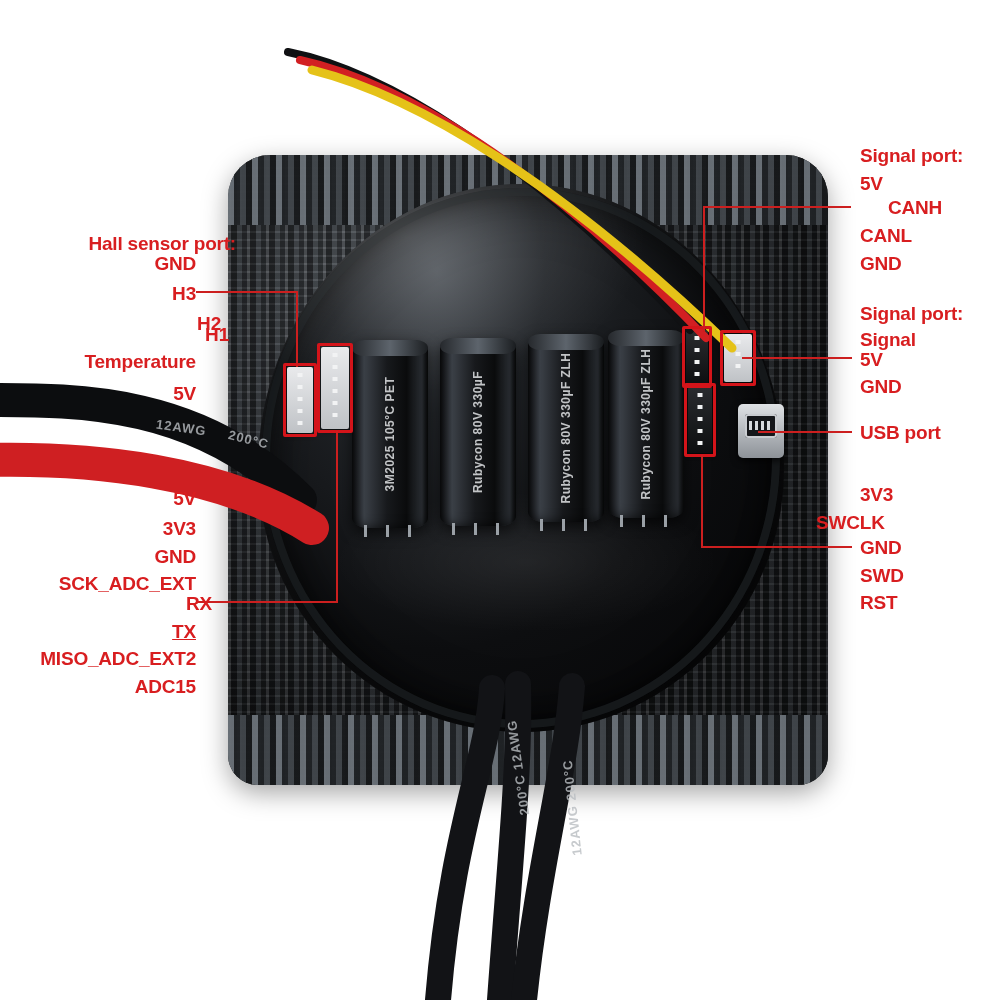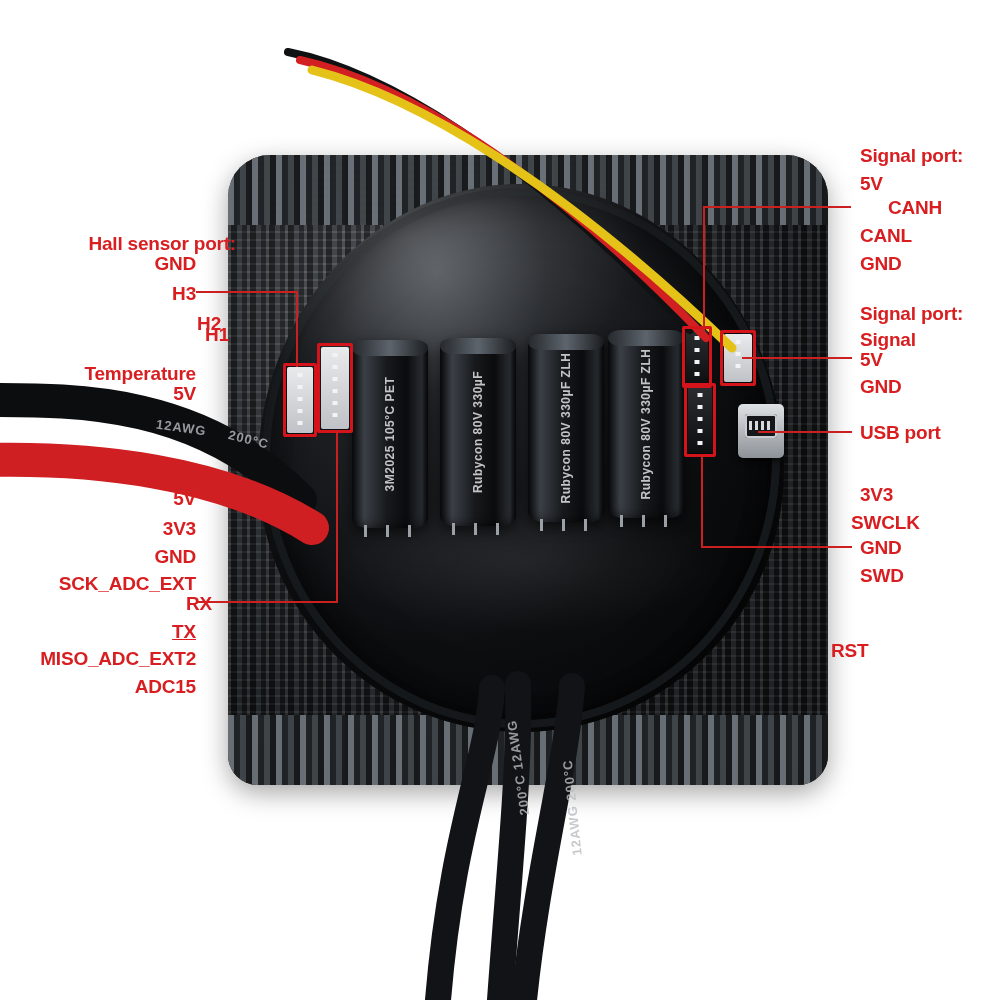--- a/index.html
+++ b/index.html
@@ -199,21 +199,21 @@
   <div class="lead h" style="left:758px;top:431px;width:94px;"></div>
 
   <div class="lead v" style="left:701px;top:455px;height:92px;"></div>
   <div class="lead h" style="left:701px;top:546px;width:151px;"></div>
 
   <div class="lbl r" style="left:196px;top:232px;margin-left:40px;">Hall sensor port:</div>
   <div class="lbl r" style="left:196px;top:252px;">GND</div>
   <div class="lbl r" style="left:196px;top:282px;">H3</div>
   <div class="lbl r" style="left:196px;top:312px;margin-left:25px;">H2</div>
   <div class="lbl r" style="left:196px;top:323px;margin-left:33px;">H1</div>
-  <div class="lbl r" style="left:196px;top:362px;text-align:center;">Temperature</div>
+  <div class="lbl r" style="left:196px;top:350px;text-align:center;">Temperature</div>
   <div class="lbl r" style="left:196px;top:382px;">5V</div>
 
   <div class="lbl r" style="left:196px;top:487px;">5V</div>
   <div class="lbl r" style="left:196px;top:517px;">3V3</div>
   <div class="lbl r" style="left:196px;top:545px;">GND</div>
   <div class="lbl r" style="left:196px;top:572px;">SCK_ADC_EXT</div>
   <div class="lbl r" style="left:212px;top:592px;">RX</div>
   <div class="lbl r" style="left:196px;top:620px;text-decoration:underline;">TX</div>
   <div class="lbl r" style="left:196px;top:647px;">MISO_ADC_EXT2</div>
   <div class="lbl r" style="left:196px;top:675px;">ADC15</div>
@@ -225,18 +225,18 @@
   <div class="lbl l" style="left:860px;top:252px;">GND</div>
 
   <div class="lbl l" style="left:860px;top:302px;">Signal port:</div>
   <div class="lbl l" style="left:860px;top:328px;">Signal</div>
   <div class="lbl l" style="left:860px;top:348px;">5V</div>
   <div class="lbl l" style="left:860px;top:375px;">GND</div>
 
   <div class="lbl l" style="left:860px;top:421px;">USB port</div>
 
   <div class="lbl l" style="left:860px;top:483px;">3V3</div>
-  <div class="lbl l" style="left:851px;top:511px;">SWCLK</div>
+  <div class="lbl l" style="left:816px;top:511px;">SWCLK</div>
   <div class="lbl l" style="left:860px;top:536px;">GND</div>
   <div class="lbl l" style="left:860px;top:564px;">SWD</div>
-  <div class="lbl l" style="left:831px;top:591px;margin-top:48px;">RST</div>
+  <div class="lbl l" style="left:860px;top:591px;">RST</div>
 
 </div>
 
 </body></html>

